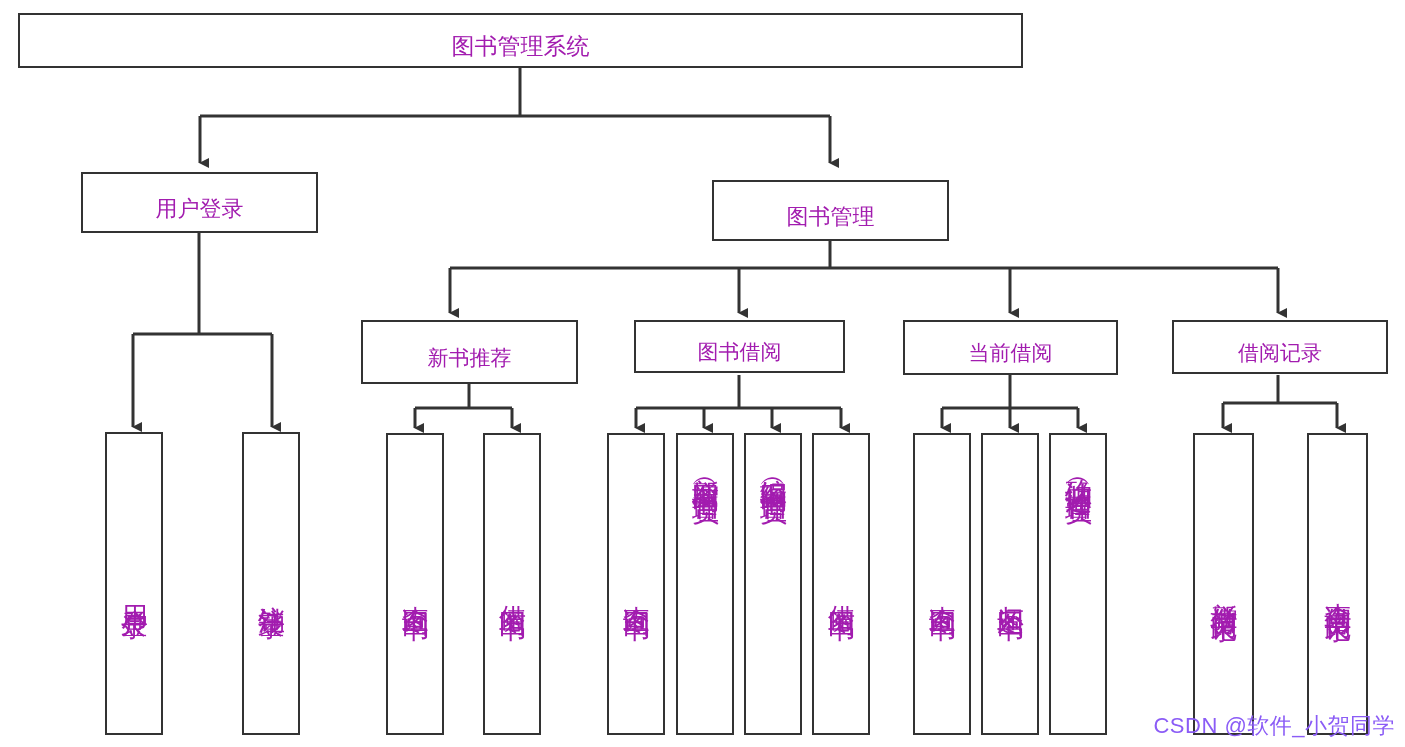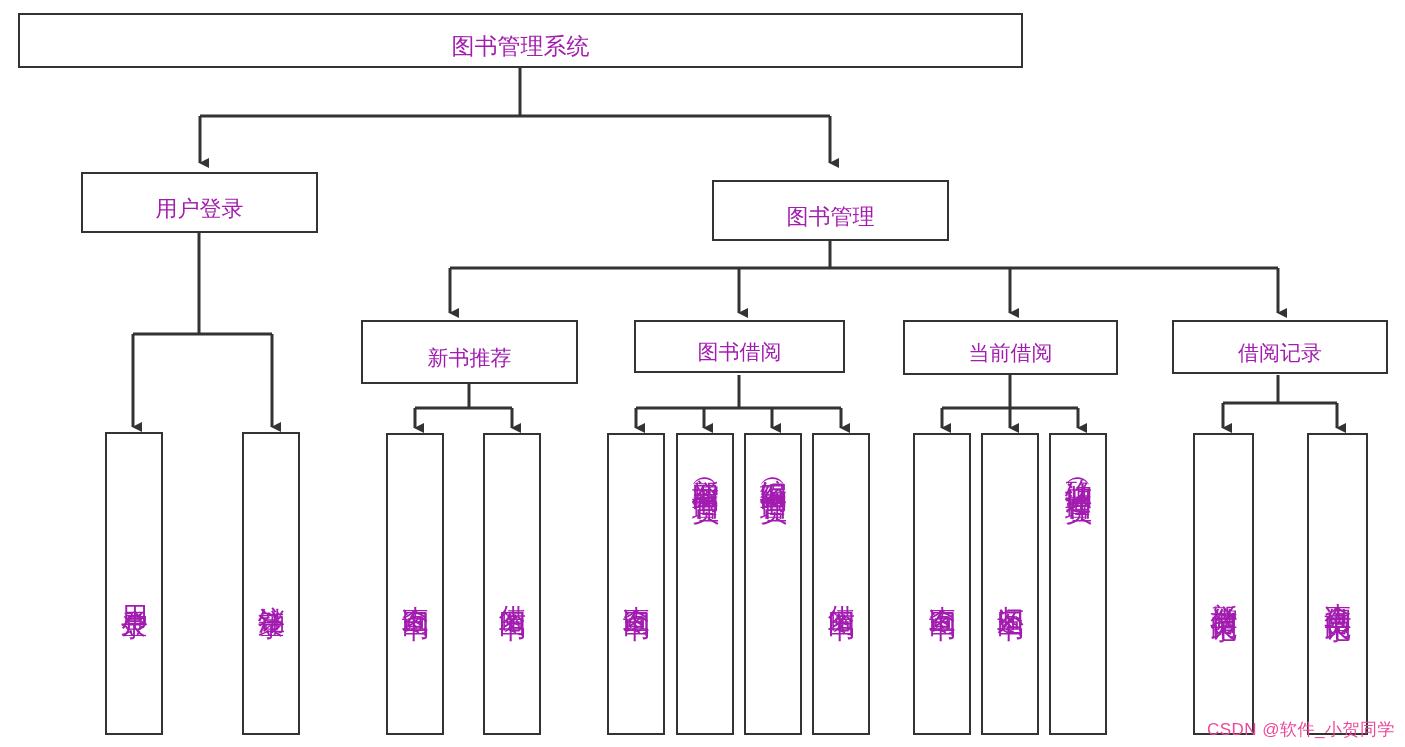--- a/index.html
+++ b/index.html
@@ -66,22 +66,22 @@
     align-items: flex-start;
   }
   .node.leaf.mid-text {
     align-items: center;
     padding-top: 0;
   }
   #watermark {
     position: absolute;
     right: 10px;
     bottom: 6px;
-    font-size: 17px;
-    color: #ec4899;
+    font-size: 22px;
+    color: #8b5cf6;
     letter-spacing: 0.5px;
     z-index: 3;
     white-space: nowrap;
   }
 </style>
 </head>
 <body>
 
 <div id="canvas">
 

